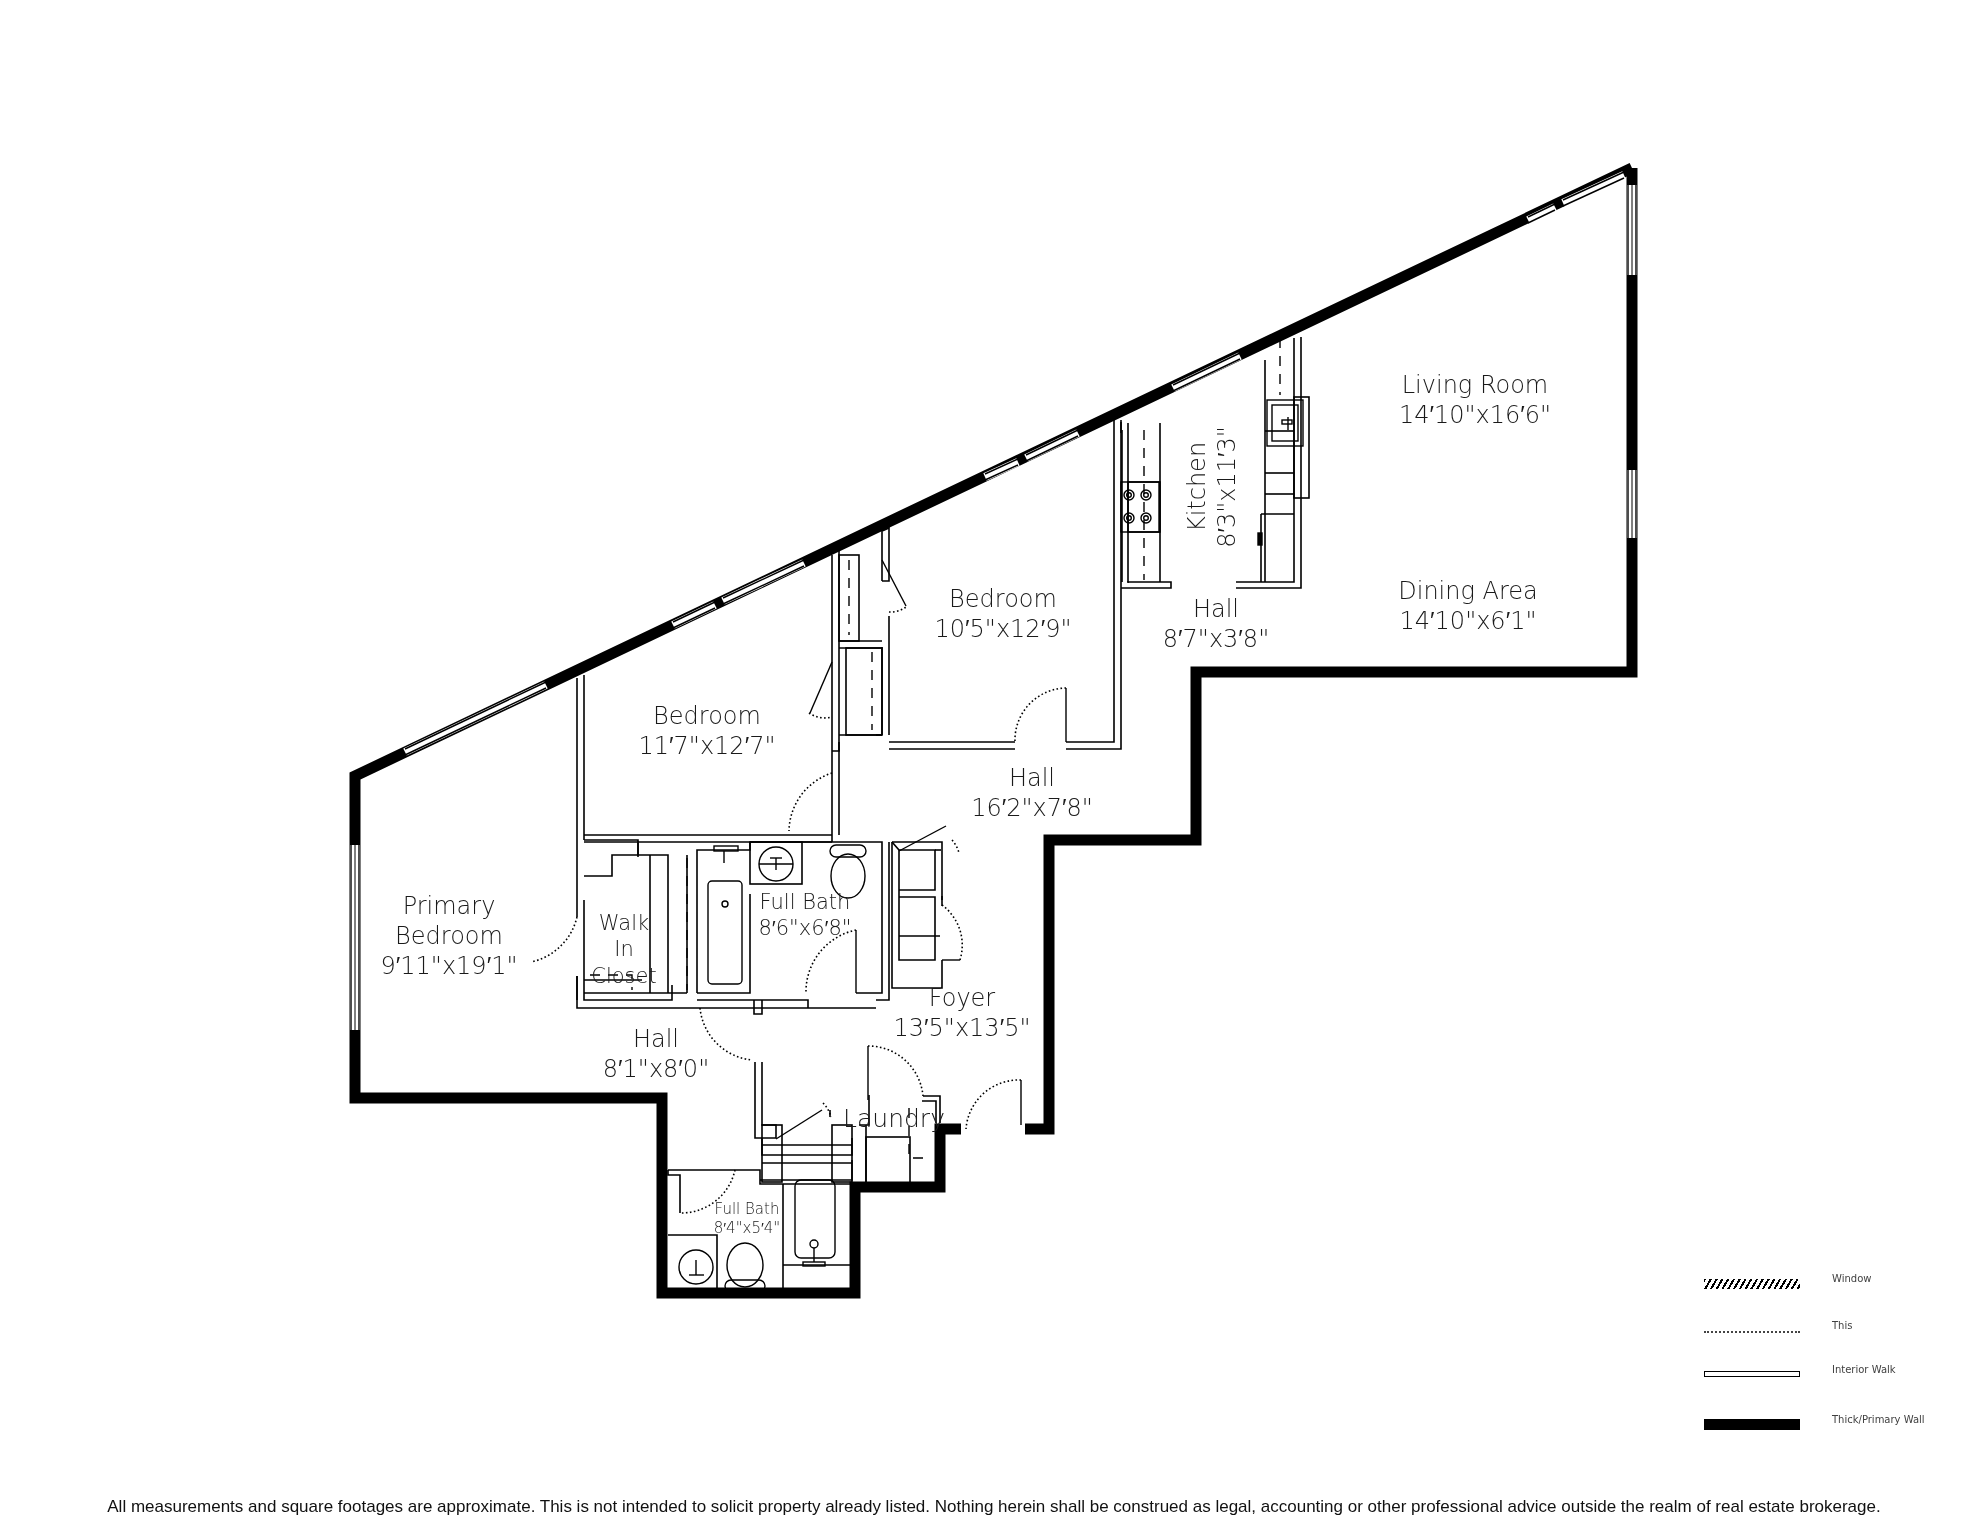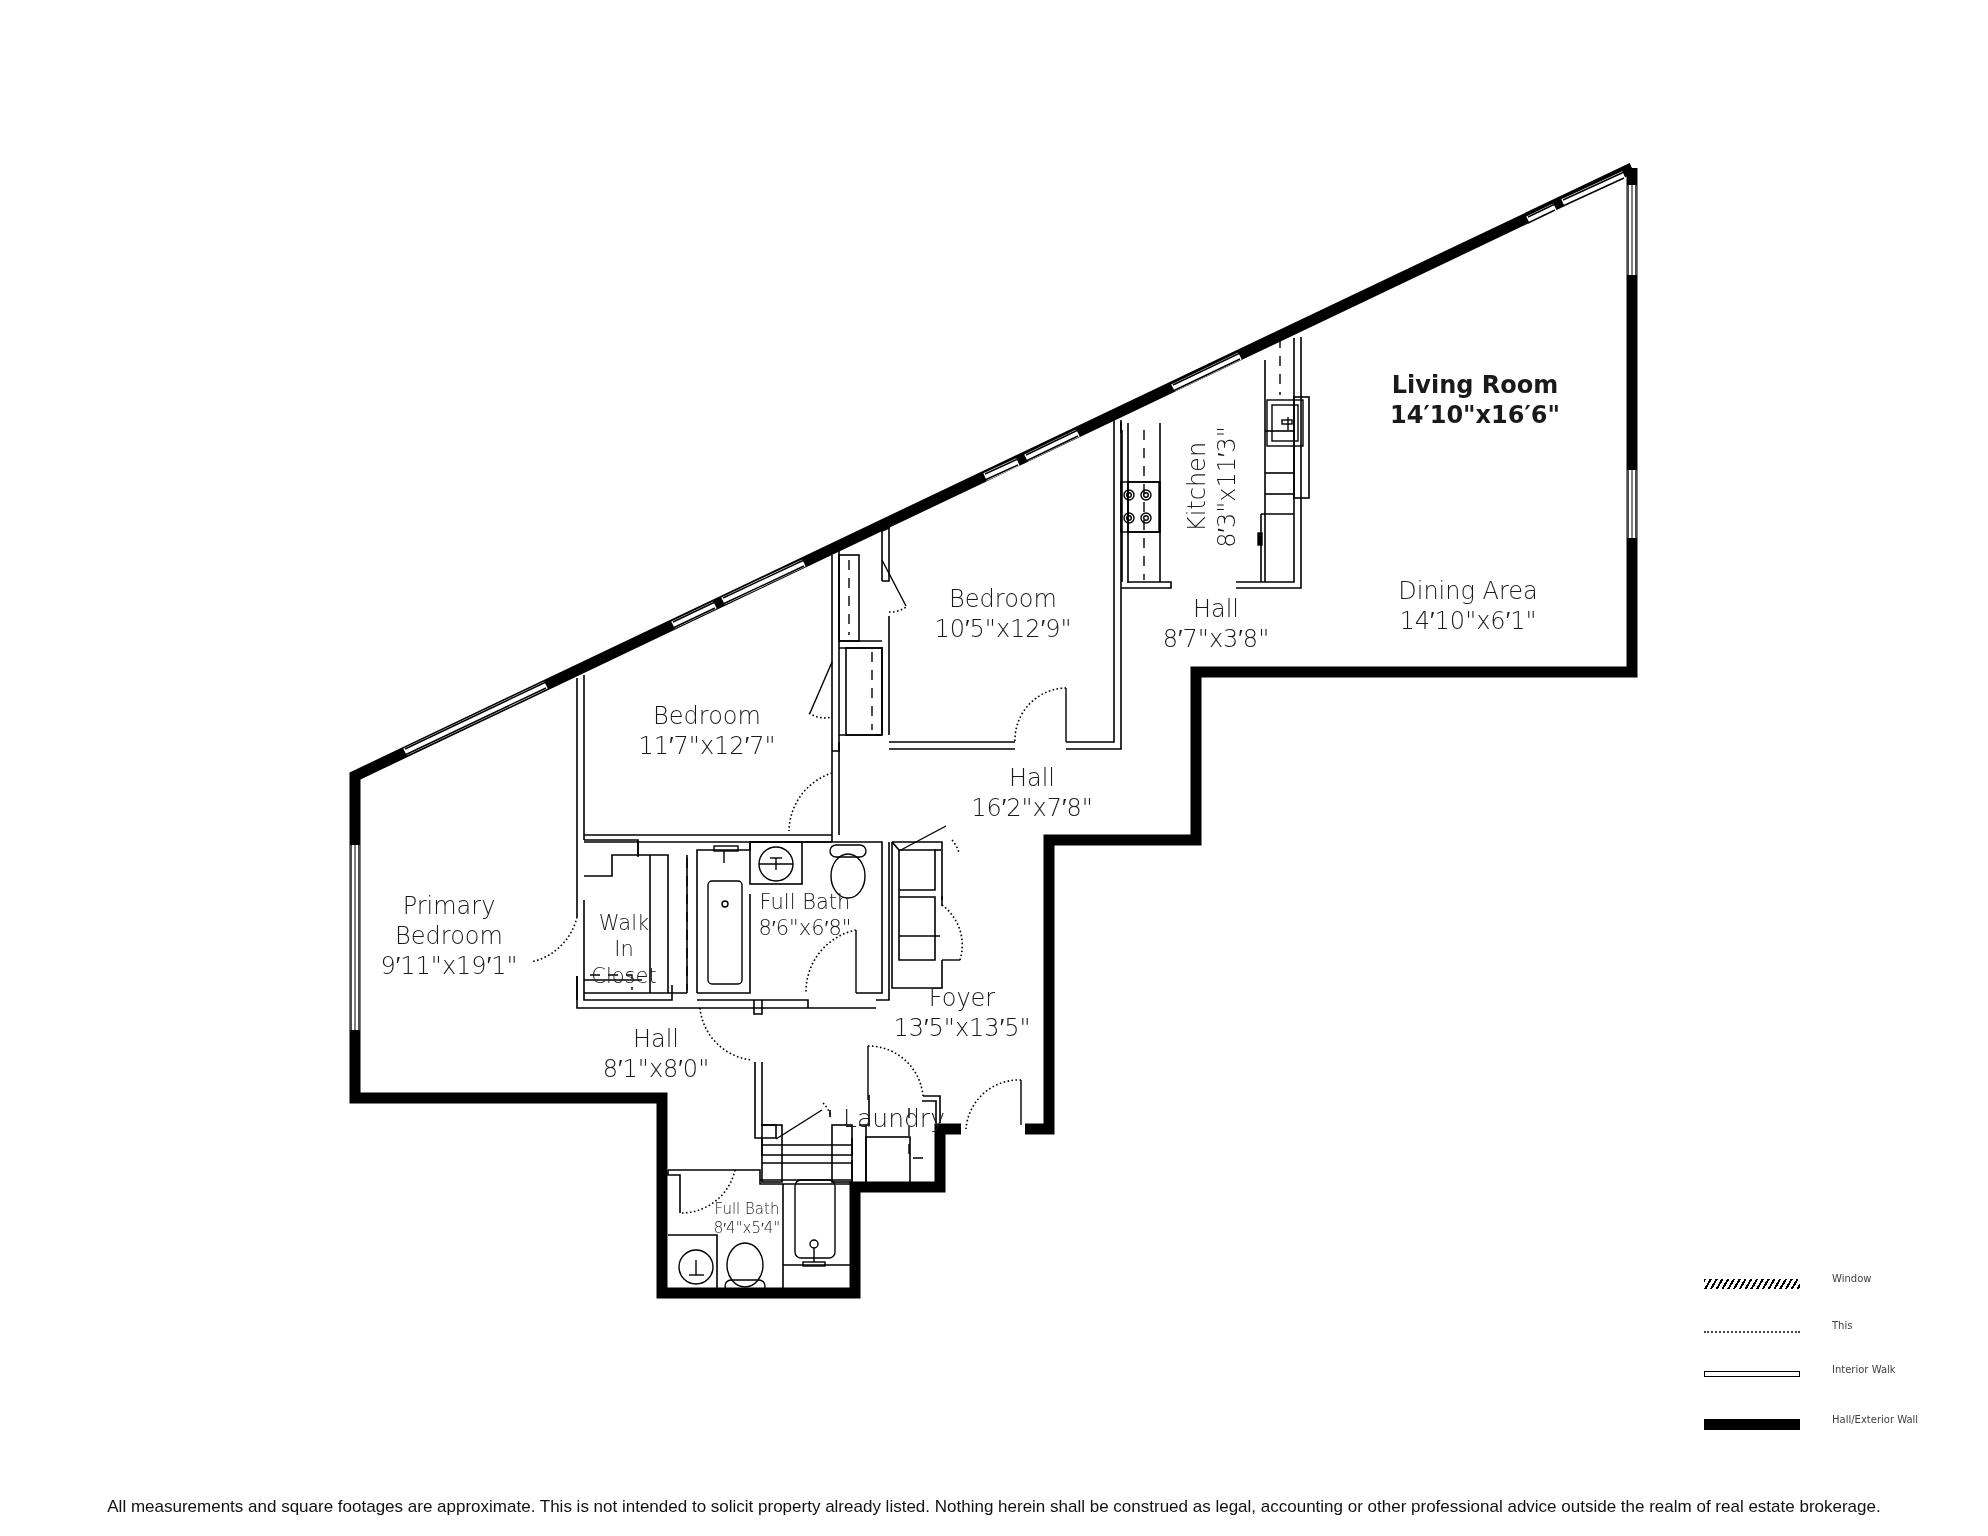--- a/index.html
+++ b/index.html
@@ -294,21 +294,21 @@
       <line x1="689" y1="1275" x2="704" y2="1275"></line>
     </g>
 
     <g>
       <ellipse cx="745" cy="1265" rx="18" ry="22"></ellipse>
       <rect x="725" y="1280" width="40" height="12" rx="6"></rect>
     </g>
   </g>
 </svg>
 
-<div class="lbl lg" style="left:1475px; top:400px;font-weight:bold;">
+<div class="lbl lg" style="left:1475px; top:400px;">
   <span class="name">Living Room</span>
   <span class="dim">14′10"x16′6"</span>
 </div>
 <div class="lbl lg" style="left:1468px; top:594px;margin-top:12px;">
   <span class="name">Dining Area</span>
   <span class="dim">14′10"x6′1"</span>
 </div>
 <div class="lbl lg vert" style="left:1212px; top:487px;">
   <span class="name">Kitchen</span>
   <span class="dim">8′3"x11′3"</span>
@@ -367,17 +367,17 @@
   <div class="legend-row" style="top:47px;">
     <div class="legend-swatch sw-door"></div>
     <span class="legend-label">This</span>
   </div>
   <div class="legend-row" style="top:91px;">
     <div class="legend-swatch sw-interior"></div>
     <span class="legend-label">Interior Walk</span>
   </div>
   <div class="legend-row" style="top:141px;">
     <div class="legend-swatch sw-exterior"></div>
-    <span class="legend-label">Hall/Exterior Wall</span>
+    <span class="legend-label">Thick/Primary Wall</span>
   </div>
 </div>
 
 <div class="footer">All measurements and square footages are approximate. This is not intended to solicit property already listed. Nothing herein shall be construed as legal, accounting or other professional advice outside the realm of real estate brokerage.</div>
 
 </body></html>

